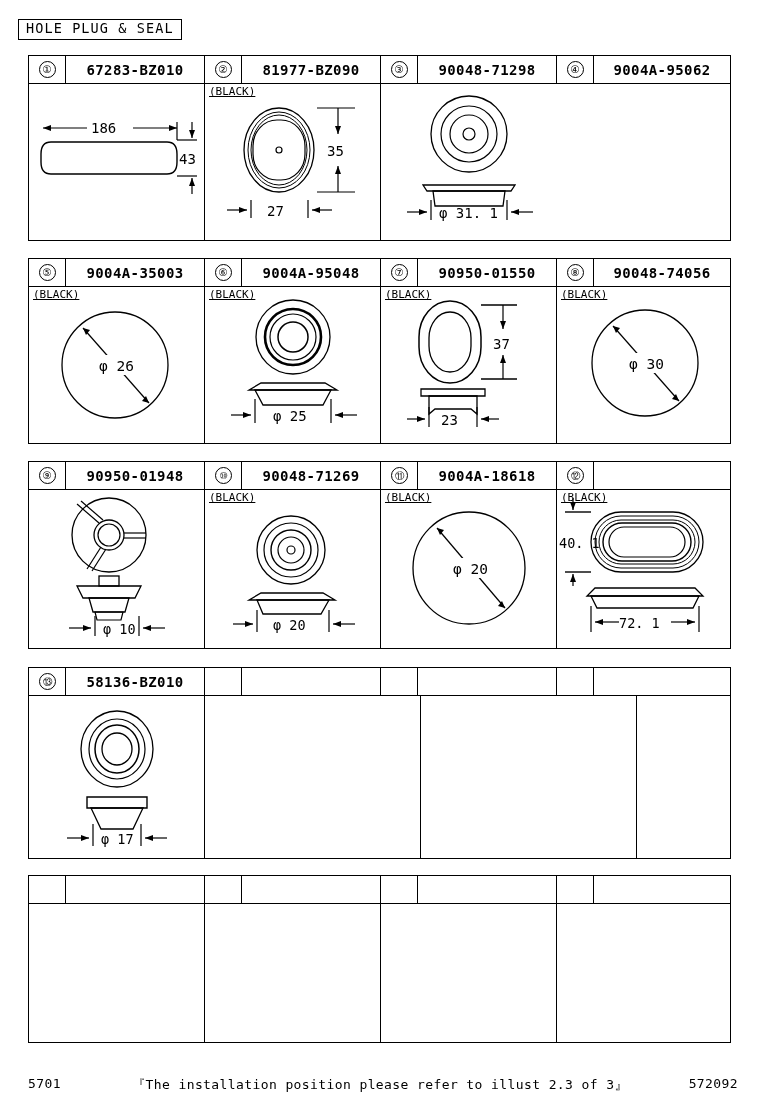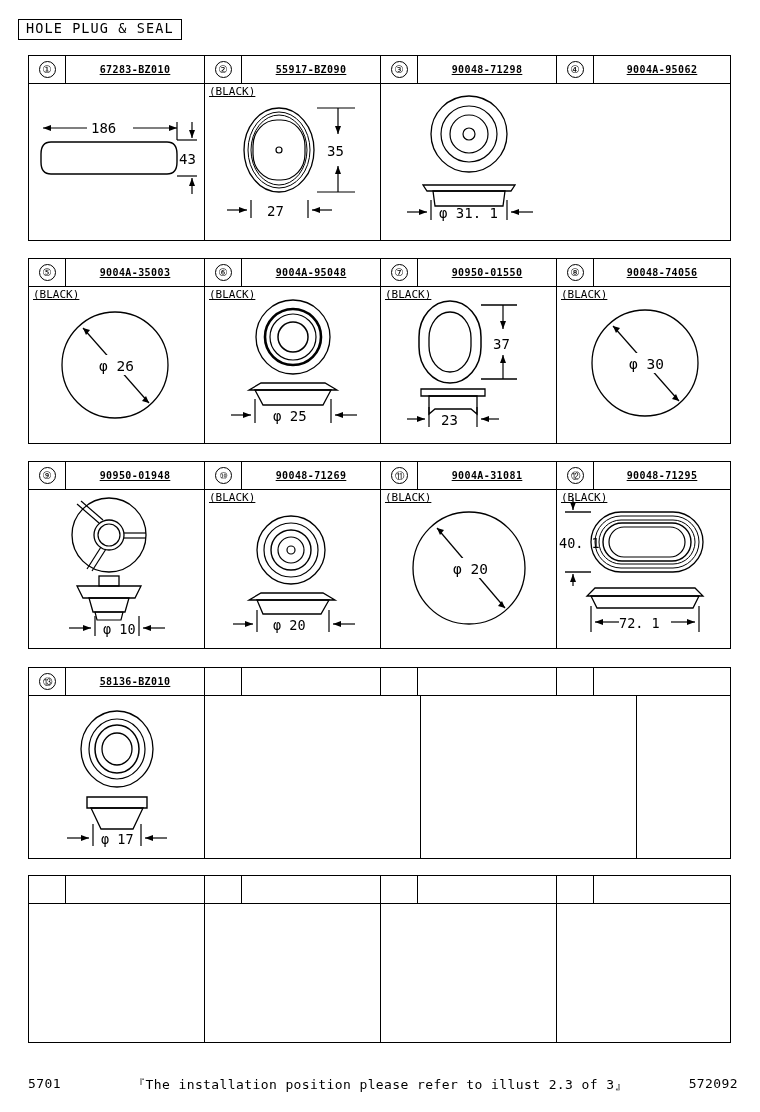--- a/index.html
+++ b/index.html
@@ -71,26 +71,25 @@
     font-family: "DejaVu Sans", "Liberation Sans", sans-serif;
     letter-spacing: -0.5px;
     padding-bottom: 0px;
   }
   .num-box .circnum.wide { letter-spacing: -1.4px; font-size: 9.5px; }
   .pn-box {
     flex: 1 1 auto;
     display: flex;
     align-items: center;
     justify-content: center;
-    font-size: 10px;
+    font-size: 14px;
     font-weight: bold;
     letter-spacing: 0.4px;
     white-space: nowrap;
     font-family: "DejaVu Sans Mono", "Liberation Mono", monospace;
-    text-decoration: underline;
   }
   .body-row {
     display: flex;
   }
   .body-cell {
     border-right: 1.5px solid #000;
     position: relative;
     overflow: hidden;
   }
   .body-cell:last-child { border-right: none; }
@@ -137,21 +136,21 @@
     <div class="hdr-cell" style="width:176px;flex:0 0 176px;">
       <div class="num-box">
           <span class="circnum">①</span>
         </div>
       <div class="pn-box">67283-BZ010</div>
     </div>
     <div class="hdr-cell" style="width:176px;flex:0 0 176px;">
       <div class="num-box">
           <span class="circnum">②</span>
         </div>
-      <div class="pn-box">55917-BZ090</div>
+      <div class="pn-box">81977-BZ090</div>
     </div>
     <div class="hdr-cell" style="width:176px;flex:0 0 176px;">
       <div class="num-box">
           <span class="circnum">③</span>
         </div>
       <div class="pn-box">90048-71298</div>
     </div>
     <div class="hdr-cell" style="flex:1 1 auto;">
       <div class="num-box">
           <span class="circnum">④</span>
@@ -361,27 +360,26 @@
     <div class="hdr-cell" style="width:176px;flex:0 0 176px;">
       <div class="num-box">
           <span class="circnum wide">⑩</span>
         </div>
       <div class="pn-box">90048-71269</div>
     </div>
     <div class="hdr-cell" style="width:176px;flex:0 0 176px;">
       <div class="num-box">
           <span class="circnum wide">⑪</span>
         </div>
-      <div class="pn-box">9004A-31081</div>
+      <div class="pn-box">9004A-18618</div>
     </div>
     <div class="hdr-cell" style="flex:1 1 auto;">
       <div class="num-box">
           <span class="circnum wide">⑫</span>
         </div>
-      <div class="pn-box">90048-71295</div>
     </div>
   </div>
   <div class="body-row" style="height:158px;">
 
     <div class="body-cell" style="width:176px;flex:0 0 176px;">
       <div class="art">
         <svg width="176" height="158" viewBox="0 0 176 158">
           <circle cx="80" cy="45" r="37" fill="none" stroke="#000" stroke-width="1.3"></circle>
           <circle cx="80" cy="45" r="15" fill="none" stroke="#000" stroke-width="1.3"></circle>
           <circle cx="80" cy="45" r="11" fill="none" stroke="#000" stroke-width="1.2"></circle>

